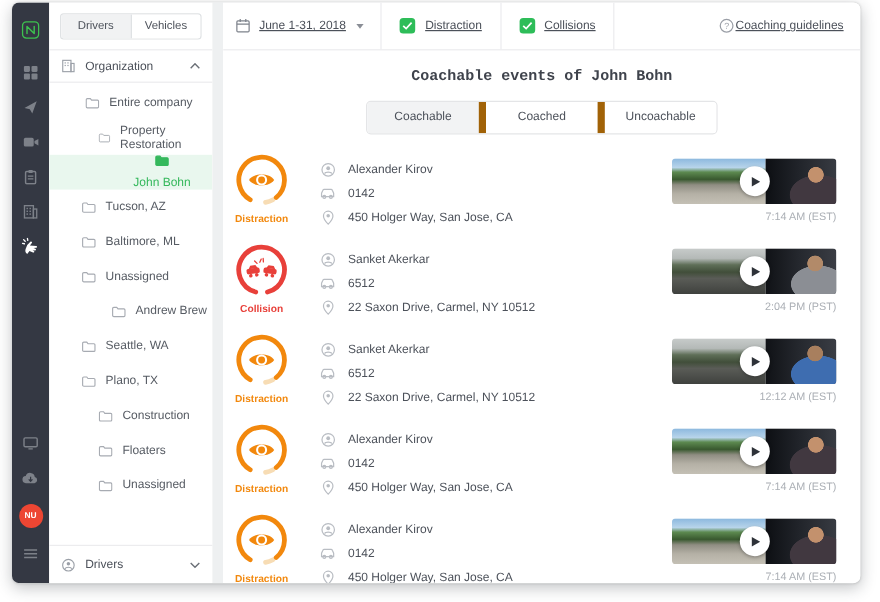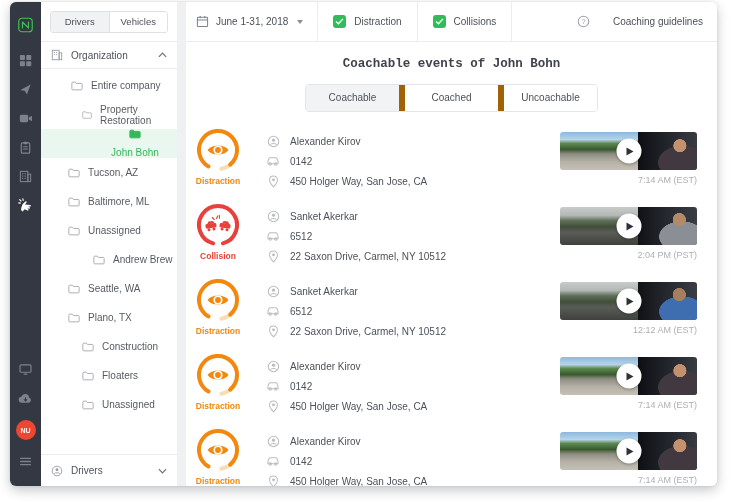--- a/index.html
+++ b/index.html
@@ -47,27 +47,27 @@
   .tree-item.lvl3 { padding-left:27px; }
   .tree-item .folder path { stroke:#a7abb2; fill:none; }
   .tree-item.selected { background:#e9f7ee; color:#35b85c;flex-direction:column; }
   .tree-item.selected .folder path { fill:#35b85c; stroke:#35b85c; }
   .panel-footer { margin-top:auto; border-top:1px solid #ececee; height:32px; display:flex; align-items:center; padding:0 10px; gap:8px; font-size:10px; flex-shrink:0; }
   .panel-footer .chev { margin-left:auto; }
   
   .gutter { width: 9px; background:#eef0f1; flex-shrink:0; }
   
   .main { flex:1; min-width:0; display:flex; flex-direction:column; background:#fff; }
-  .topbar { height:40px; border-bottom:1px solid #ececee; display:flex; align-items:center; padding:0 14px 0 10px; flex-shrink:0; }
+  .topbar { height:40px; border-bottom:1px solid #ececee; display:flex; align-items:center; padding:0 14px 0 10px; flex-shrink:0;text-decoration:underline; }
   .date-group { display:flex; align-items:center; gap:7px; padding:0 14px 0 0; border-right:1px solid #ececee; height:100%; cursor:pointer; font-size:10px; }
   .caret { width:0; height:0; border-left:3.5px solid transparent; border-right:3.5px solid transparent; border-top:4px solid #8a8e96; margin-left:2px; }
   .filter { display:flex; align-items:center; gap:8px; padding:0 15px; border-right:1px solid #ececee; height:100%; font-size:10px; cursor:pointer; }
   .filter:last-of-type { border-right:none; }
   .checkbox { width:13px; height:13px; border-radius:3px; background:#2EBD59; display:flex; align-items:center; justify-content:center; flex-shrink:0; }
-  .help-group { margin-left:auto; display:flex; align-items:center; gap:23px; font-size:10px; cursor:pointer; }
+  .help-group { margin-left:auto; display:flex; align-items:center; gap:1px; font-size:10px; cursor:pointer; }
   .content { flex:1; overflow:hidden; }
   .page-title { text-align:center; font-size:12.5px; font-weight:bold; color:#3f434c; margin-top:15px;font-family:Liberation Mono, monospace; }
   .tabs { width:293px; margin:13px auto 0; display:flex; border:1px solid #e4e5e7; border-radius:4px; overflow:hidden; }
   .tab { flex:1; height:26px; line-height:25px; text-align:center; font-size:10px; color:#4c515a; background:#fff; border-left:6px solid #a16207; cursor:pointer; }
   .tab:first-child { border-left:none; }
   .tab.active { background:#f2f3f4; }
   .events { margin-top:12px; }
   .event-row { height:75px; display:flex; align-items:flex-start; padding-left:4px; }
   .event-type { width:56px; text-align:center; padding-top:4px; flex-shrink:0; }
   .type-label { font-size:8.5px; font-weight:bold; margin-top:0; }

